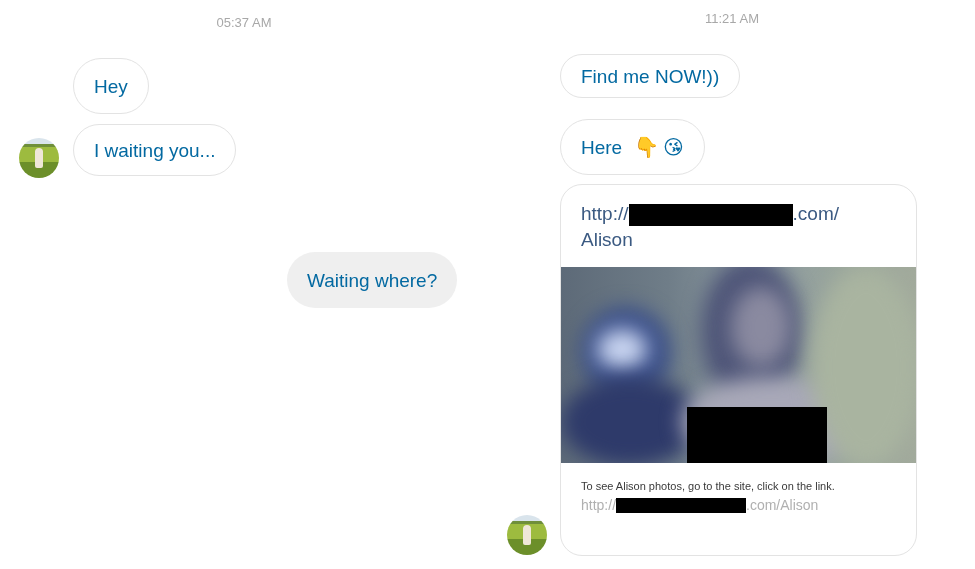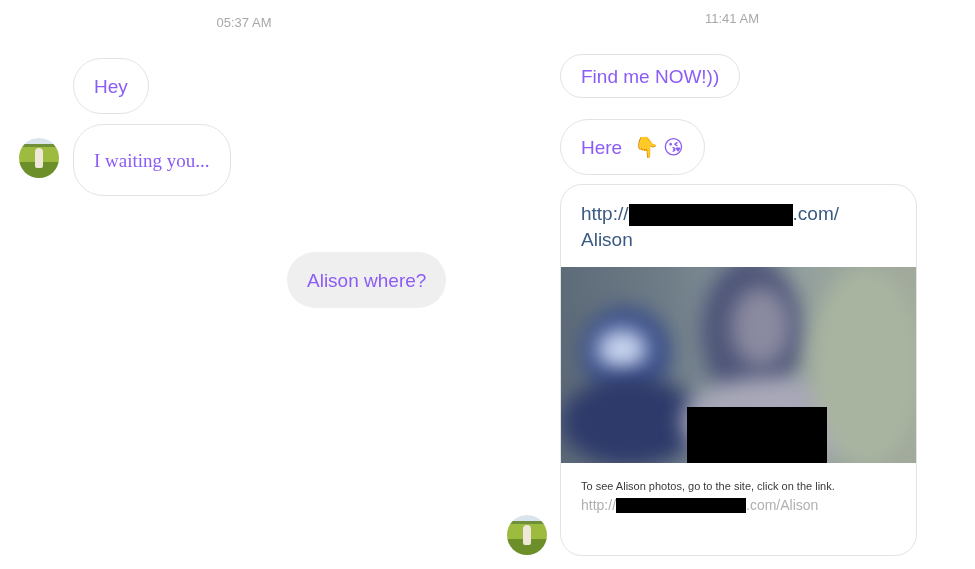--- a/index.html
+++ b/index.html
@@ -2,21 +2,21 @@
 <html><head>
 <meta charset="utf-8">
 <style>
   * { box-sizing: border-box; margin: 0; padding: 0; }
   html, body { width: 975px; height: 569px; background: #ffffff; overflow: hidden; }
   body { position: relative; font-family: "Liberation Sans", "DejaVu Sans", sans-serif; color: #262626; }
   .pane { position: absolute; top: 0; height: 569px; }
   #pane-left { left: 0; width: 490px; }
   #pane-right { left: 490px; width: 485px; }
   .timestamp { position: absolute; font-size: 13px; color: #a8a8a8; text-align: center; }
-  .bubble { position: absolute; font-size: 19px; line-height: 1; padding: 0 20px; display: flex; align-items: center; border-radius: 30px; white-space: nowrap; color: #8b5cf6; }
+  .bubble { position: absolute; font-size: 19px; line-height: 1; padding: 0 20px; display: flex; align-items: center; border-radius: 30px; white-space: nowrap; color: #0369a1; }
   .bubble.recv { background: #fff; border: 1px solid #e3e3e3; }
   .bubble.sent { background: #efefef; }
   .avatar { position: absolute; width: 40px; height: 40px; border-radius: 50%; overflow: hidden;
     background: radial-gradient(circle at 50% 38%, #e8dcc8 0 12%, transparent 13%),
                 linear-gradient(180deg, #d9e4ec 0 16%, #6f8f3a 16% 22%, #9dbb3f 22% 60%, #6c8f2a 60% 100%); }
   .avatar .figure { position: absolute; left: 16px; top: 10px; width: 8px; height: 20px; background: #efe7d8; border-radius: 4px 4px 2px 2px; }
   .emoji { display: inline-block; margin-left: 12px; font-size: 20px; }
   .card { position: absolute; border: 1px solid #e3e3e3; border-radius: 22px; overflow: hidden; background: #fff; }
   .card-url { padding: 16px 20px 14px; font-size: 19px; line-height: 26px; color: #3b5a82; }
   .redact { display: inline-block; background: #000; vertical-align: middle; }
@@ -31,27 +31,27 @@
 <body>
 
 <div class="pane" id="pane-left">
   <div class="timestamp" style="left:194px; top:15px; width:100px;">05:37 AM</div>
 
   <div class="bubble recv" style="left:73px; top:58px; height:56px;">Hey</div>
 
   <div class="avatar" style="left:19px; top:138px;">
       <div class="figure"></div>
     </div>
-  <div class="bubble recv" style="left:73px; top:124px; height:72px;font-family:Liberation Serif, serif;">I waiting you...</div>
+  <div class="bubble recv" style="left:73px; top:124px; height:52px;">I waiting you...</div>
 
-  <div class="bubble sent" style="left:287px; top:252px; height:56px;">Alison where?</div>
+  <div class="bubble sent" style="left:287px; top:252px; height:56px;">Waiting where?</div>
 </div>
 
 <div class="pane" id="pane-right">
-  <div class="timestamp" style="left:192px; top:11px; width:100px;">11:41 AM</div>
+  <div class="timestamp" style="left:192px; top:11px; width:100px;">11:21 AM</div>
 
   <div class="bubble recv" style="left:70px; top:54px; height:44px;">Find me NOW!))</div>
 
   <div class="bubble recv" style="left:70px; top:119px; height:56px;">
     <span>Here</span>
     <span class="emoji">👇</span>
     <span class="emoji" style="margin-left:4px;">😘</span>
   </div>
 
   <div class="card" style="left:70px; top:184px; width:357px; height:372px;">

